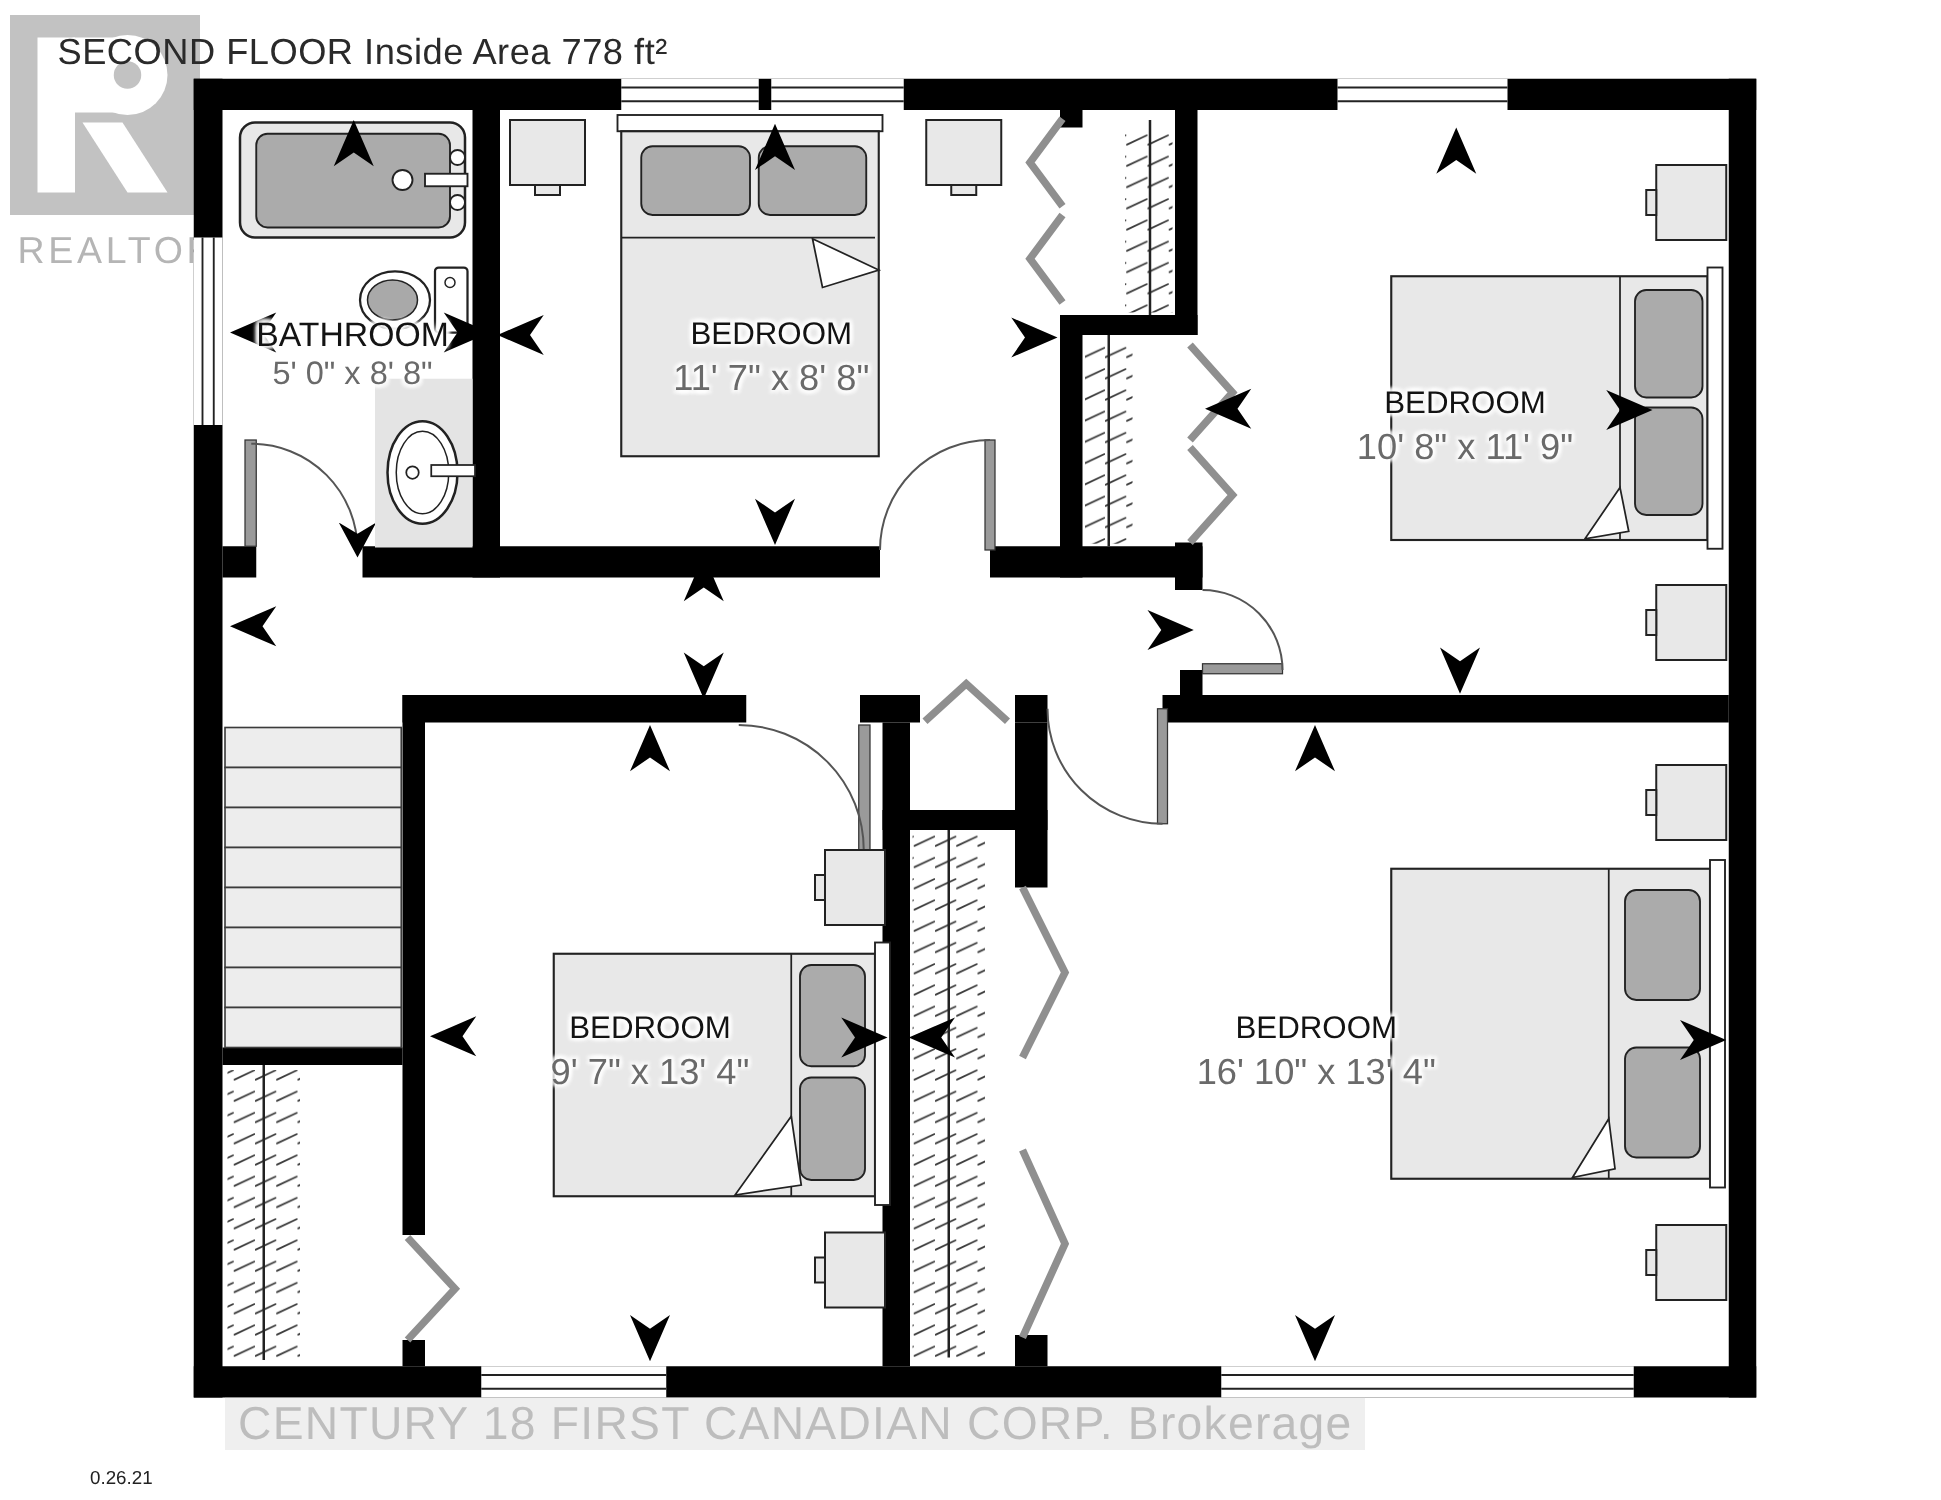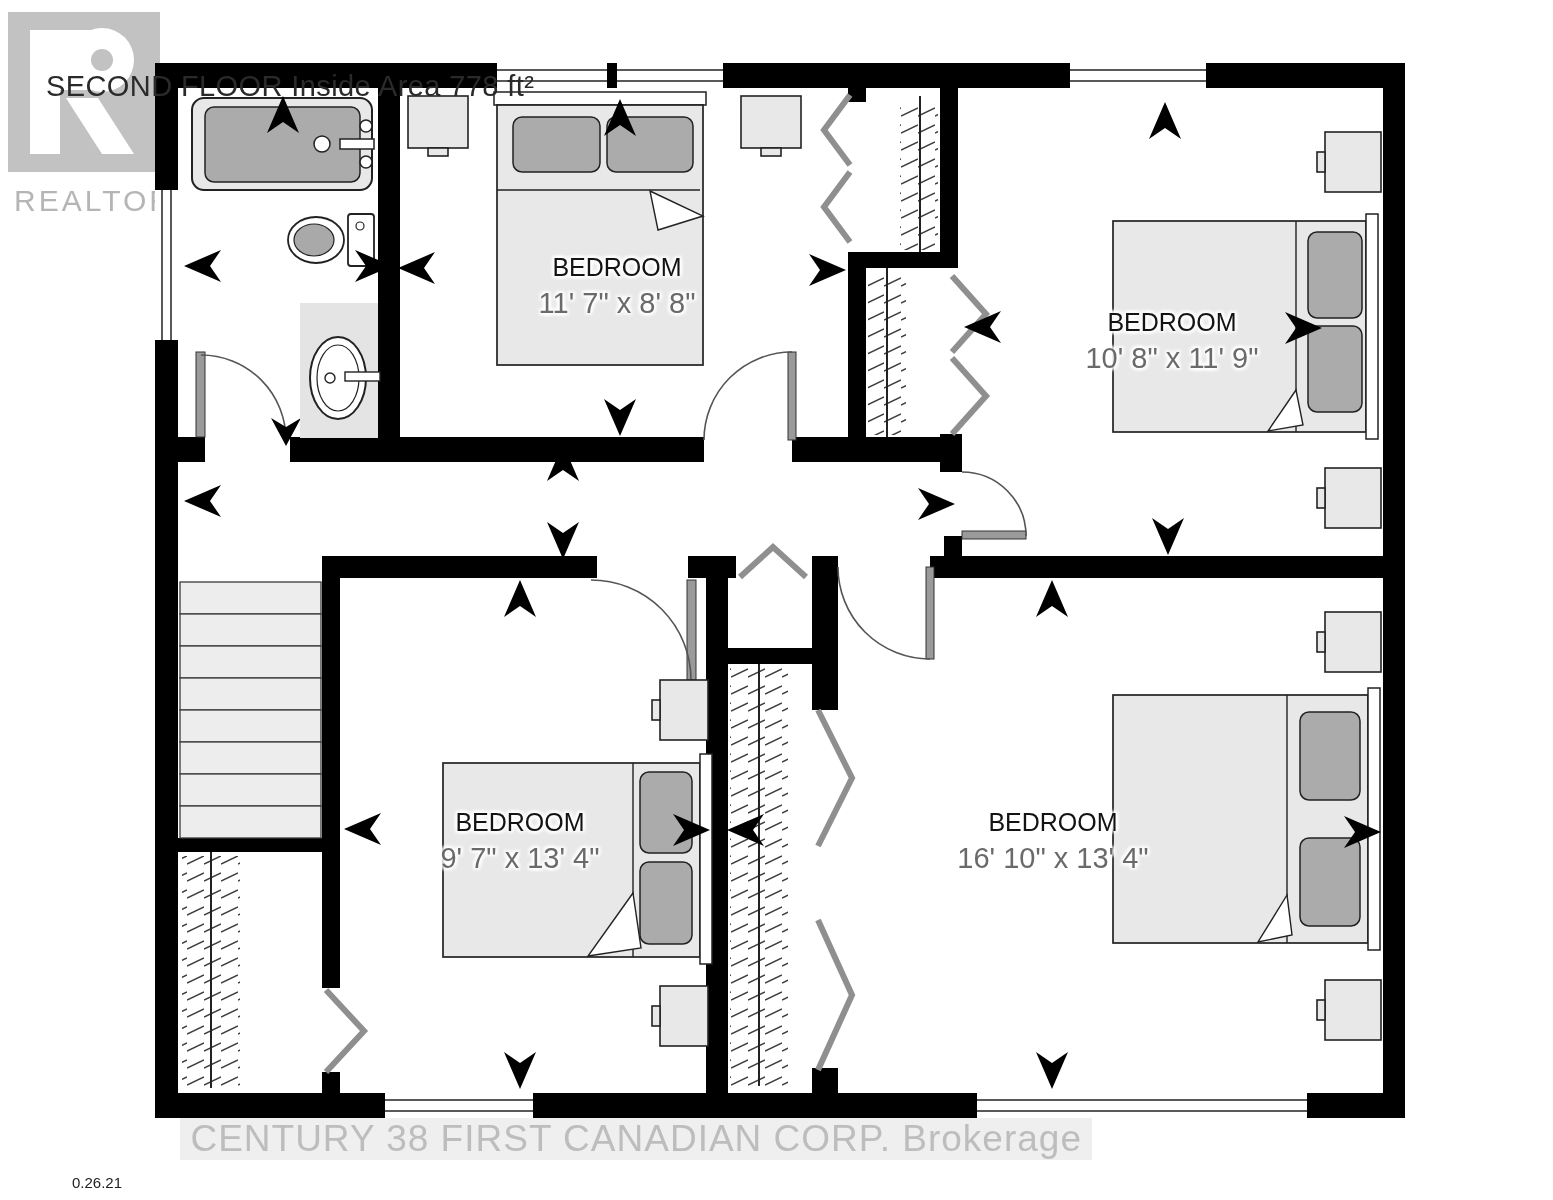--- a/index.html
+++ b/index.html
@@ -2,21 +2,21 @@
 <html><head>
 <meta charset="utf-8">
 <style>
   html,body{margin:0;padding:0;background:#fff;}
   .canvas{position:relative;width:1553px;height:1200px;background:#fff;overflow:hidden;
           font-family:"Liberation Sans",sans-serif;}
   .logo{position:absolute;left:8px;top:12px;z-index:1;}
   .logo-word{position:absolute;left:6px;top:172px;font-size:30px;letter-spacing:3px;color:#b5b5b5;font-weight:400;}
   .logo-reg{position:absolute;left:156px;top:166px;font-size:15px;color:#6e6e6e;}
   .plan{position:absolute;left:0;top:0;z-index:2;}
-  .title{position:absolute;left:46px;top:26px;z-index:5;font-size:29px;color:#2a2a2a;letter-spacing:.4px;white-space:nowrap;margin-top:44px;}
+  .title{position:absolute;left:46px;top:26px;z-index:5;font-size:29px;color:#2a2a2a;letter-spacing:.4px;white-space:nowrap;}
   .labels{position:absolute;left:0;top:0;width:100%;height:100%;z-index:4;pointer-events:none;}
   .room-label{position:absolute;transform:translate(-50%,-50%);text-align:center;white-space:nowrap;}
   .halo{text-shadow:-2px -2px 3px #fff,2px -2px 3px #fff,-2px 2px 3px #fff,2px 2px 3px #fff,0 0 6px #fff,0 0 3px #fff;}
   .room-name{font-size:25px;color:#131313;line-height:38px;}
   .room-dims{font-size:29px;color:#6a6a6a;line-height:34px;}
   .room-label.small .room-name{font-size:27px;line-height:31px;}
   .room-label.small .room-dims{font-size:26px;line-height:30px;}
   .watermark{position:absolute;top:1118px;right:461px;z-index:5;font-size:37px;letter-spacing:1px;white-space:nowrap;
              color:rgba(158,158,158,.62);background:rgba(213,213,213,.38);padding:0 10px;}
   .disclaimer{position:absolute;top:1143px;right:36px;z-index:6;font-size:14.5px;color:#0d0d0d;white-space:nowrap;}
@@ -292,34 +292,38 @@
       <use href="#arr" transform="translate(1052 580) rotate(-90)"></use>
       <use href="#arr" transform="translate(1052 1089) rotate(90)"></use>
       <use href="#arr" transform="translate(727 830) rotate(180)"></use>
       <use href="#arr" transform="translate(1381 832)"></use>
     </g>
   </svg>
 
   <div class="title">SECOND FLOOR Inside Area 778 ft²</div>
 
   <div class="labels">
+    <div class="room-label small" style="left:282px;top:283px">
+      <div class="room-name halo">BATHROOM</div>
+      <div class="room-dims halo">5' 0" x 8' 8"</div>
+    </div>
     <div class="room-label" style="left:617px;top:284px">
       <div class="room-name halo">BEDROOM</div>
       <div class="room-dims halo">11' 7" x 8' 8"</div>
     </div>
     <div class="room-label" style="left:1172px;top:339px">
       <div class="room-name halo">BEDROOM</div>
       <div class="room-dims halo">10' 8" x 11' 9"</div>
     </div>
     <div class="room-label" style="left:520px;top:839px">
       <div class="room-name halo">BEDROOM</div>
       <div class="room-dims halo">9' 7" x 13' 4"</div>
     </div>
     <div class="room-label" style="left:1053px;top:839px">
       <div class="room-name halo">BEDROOM</div>
       <div class="room-dims halo">16' 10" x 13' 4"</div>
     </div>
   </div>
 
-  <div class="watermark">CENTURY 38 FIRST CANADIAN CORP. Brokerage</div>
+  <div class="watermark">CENTURY 18 FIRST CANADIAN CORP. Brokerage</div>
   <div class="version">0.26.21</div>
 
 </div>
 
 </body></html>

